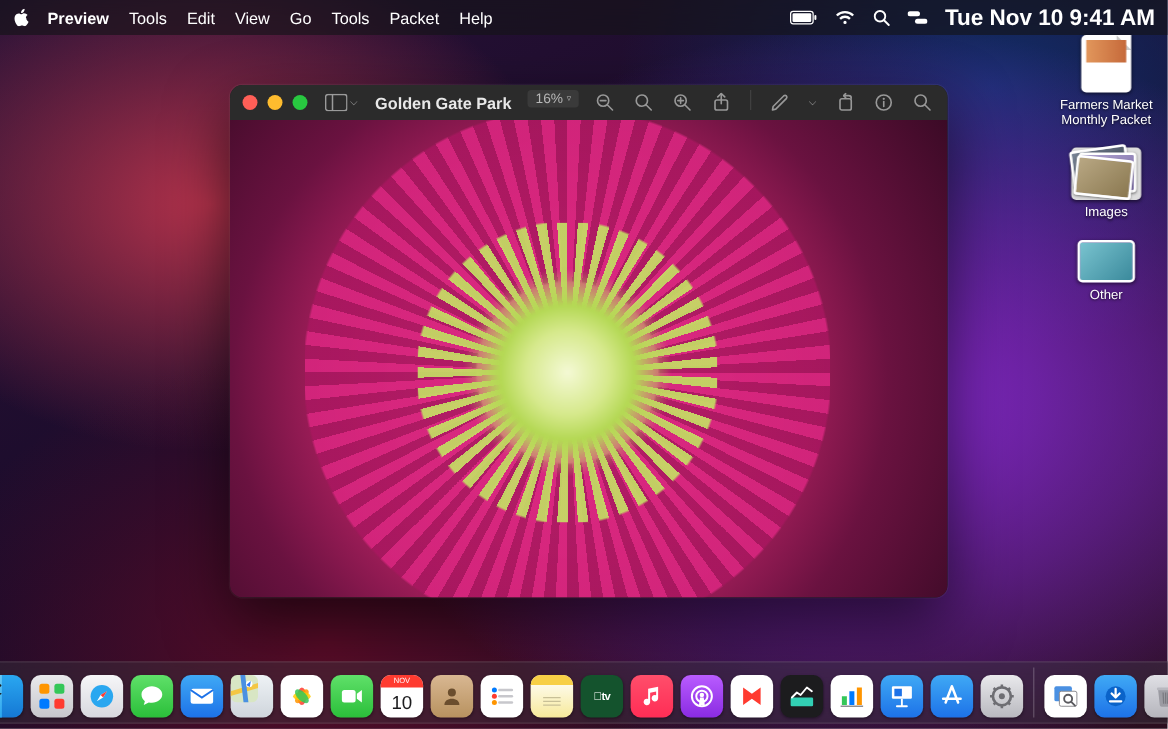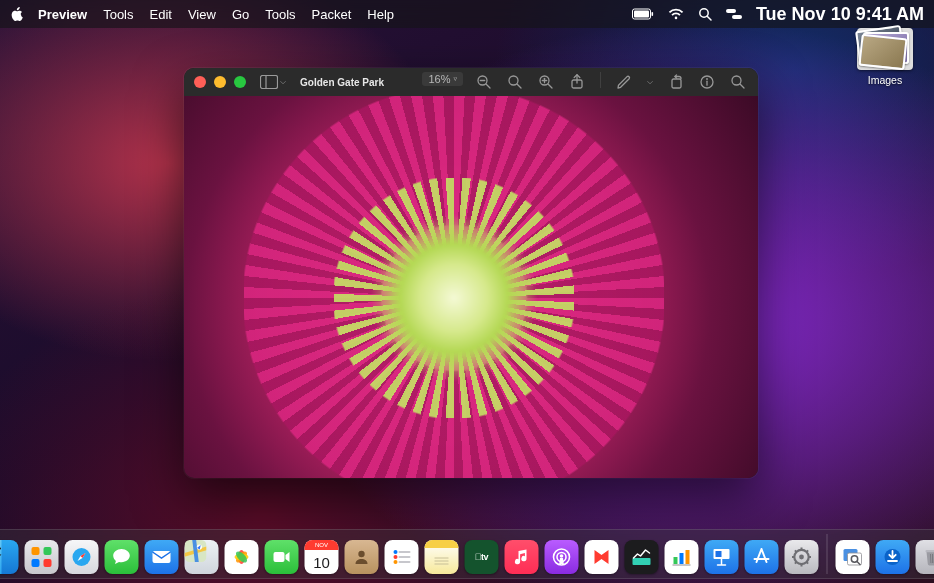--- a/index.html
+++ b/index.html
@@ -79,21 +79,21 @@
 }
 .titlebar {
   height: 28px; background: #2b2b2b;
   display: flex; align-items: center; padding: 0 10px; gap: 8px;
 }
 .traffic { display: flex; gap: 8px; }
 .traffic .t { width: 12px; height: 12px; border-radius: 50%; }
 .traffic .close { background: #ff5f57; }
 .traffic .min { background: #febc2e; }
 .traffic .max { background: #28c840; }
-.win-title { color: #e8e8e8; font-size: 10px; font-weight: 600; margin-left: 2px; }
+.win-title { color: #e8e8e8; font-size: 13px; font-weight: 600; margin-left: 2px; }
 .sidebar-toggle { display: inline-flex; align-items:center; margin:0 4px 0 6px; color:#9a9a9a; }
 .sidebar-toggle .chev { font-size: 8px; margin-left: 2px; }
 
 .tb-right { margin-left: auto; display: flex; align-items: flex-start; gap: 11px; }
 .tb-btn { color: #989898; display: inline-flex; align-items:center; justify-content:center; width:20px; height:20px; cursor:default;}
 .zoom-pct {
   color: #b8b8b8; font-size: 11px; background:#3a3a3a;
   padding: 1px 6px; border-radius: 3px; min-width: 32px; text-align:center;
   display:flex; align-items:center; gap:3px;
 }
@@ -214,26 +214,36 @@
           <rect x="0" y="1" width="10" height="4" rx="2" fill="#fff"></rect>
           <rect x="6" y="7" width="10" height="4" rx="2" fill="#fff"></rect>
         </svg>
     </span>
     <span class="clock">Tue Nov 10  9:41 AM</span>
   </div>
 </div>
 
 <div class="desktop-icons">
   <div class="d-icon">
+    <div class="thumb doc">
+        <div class="doc-strip"></div>
+      </div>
+    <div class="label">Farmers Market Monthly Packet</div>
+  </div>
+  <div class="d-icon">
     <div class="thumb stack">
         <div class="s1"></div>
         <div class="s2"></div>
         <div class="s3"></div>
       </div>
     <div class="label">Images</div>
+  </div>
+  <div class="d-icon">
+    <div class="thumb other"></div>
+    <div class="label">Other</div>
   </div>
 </div>
 
 <div class="window">
   <div class="titlebar">
     <div class="traffic">
       <div class="t close"></div>
       <div class="t min"></div>
       <div class="t max"></div>
     </div>

